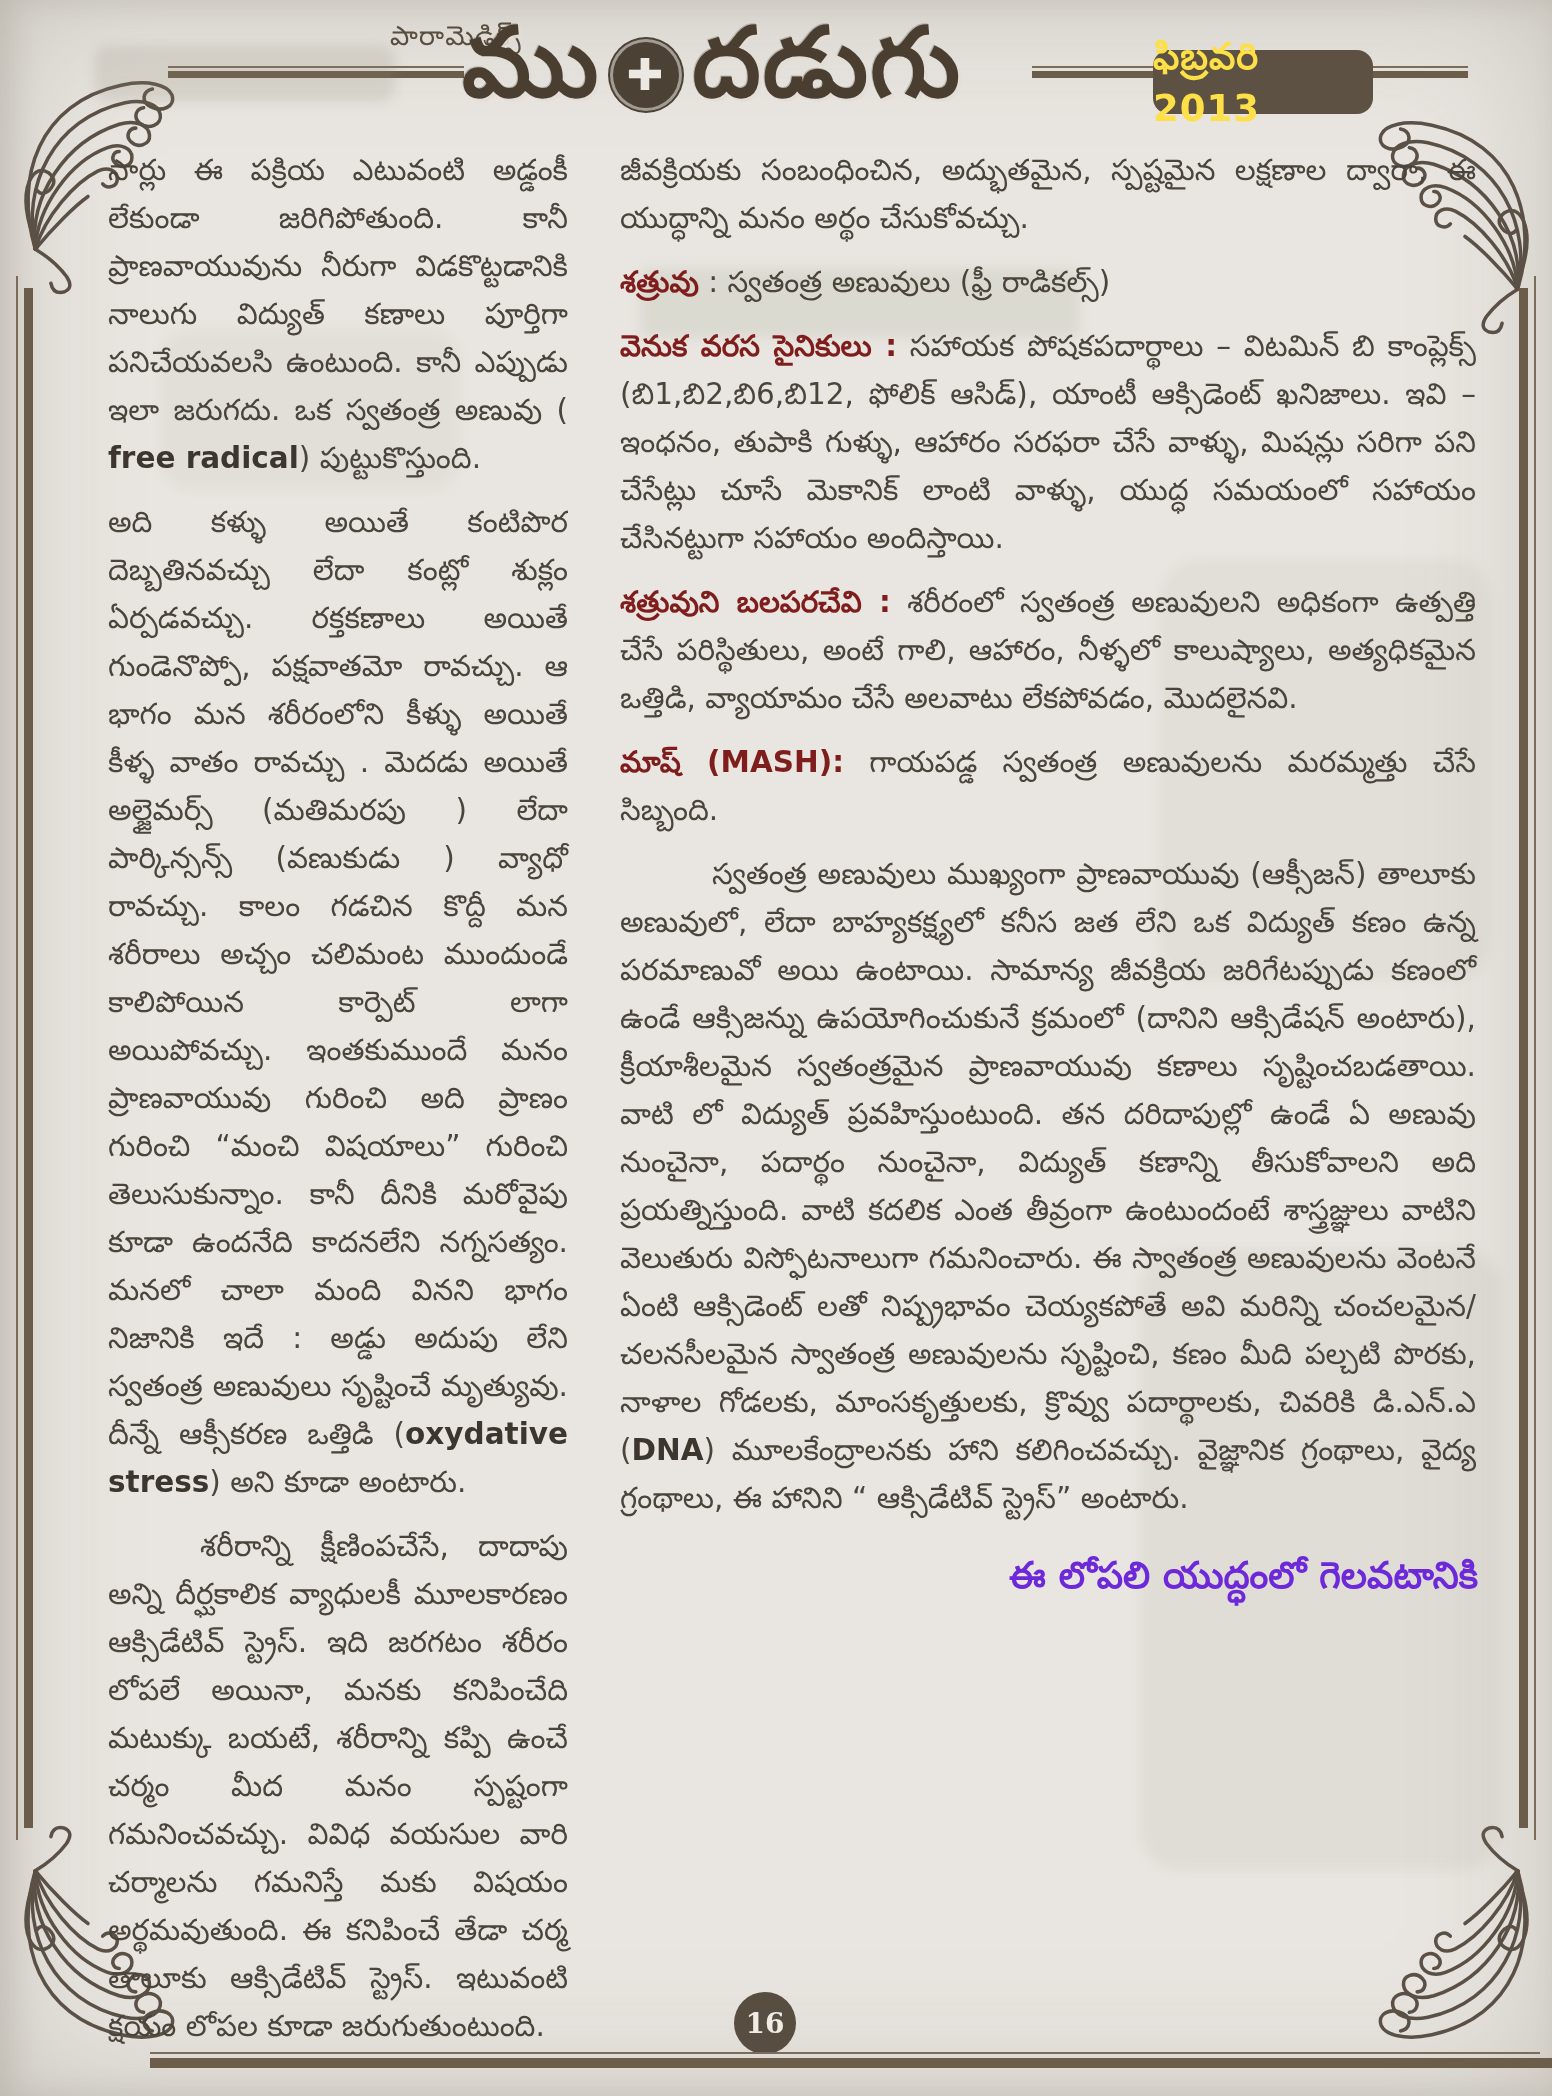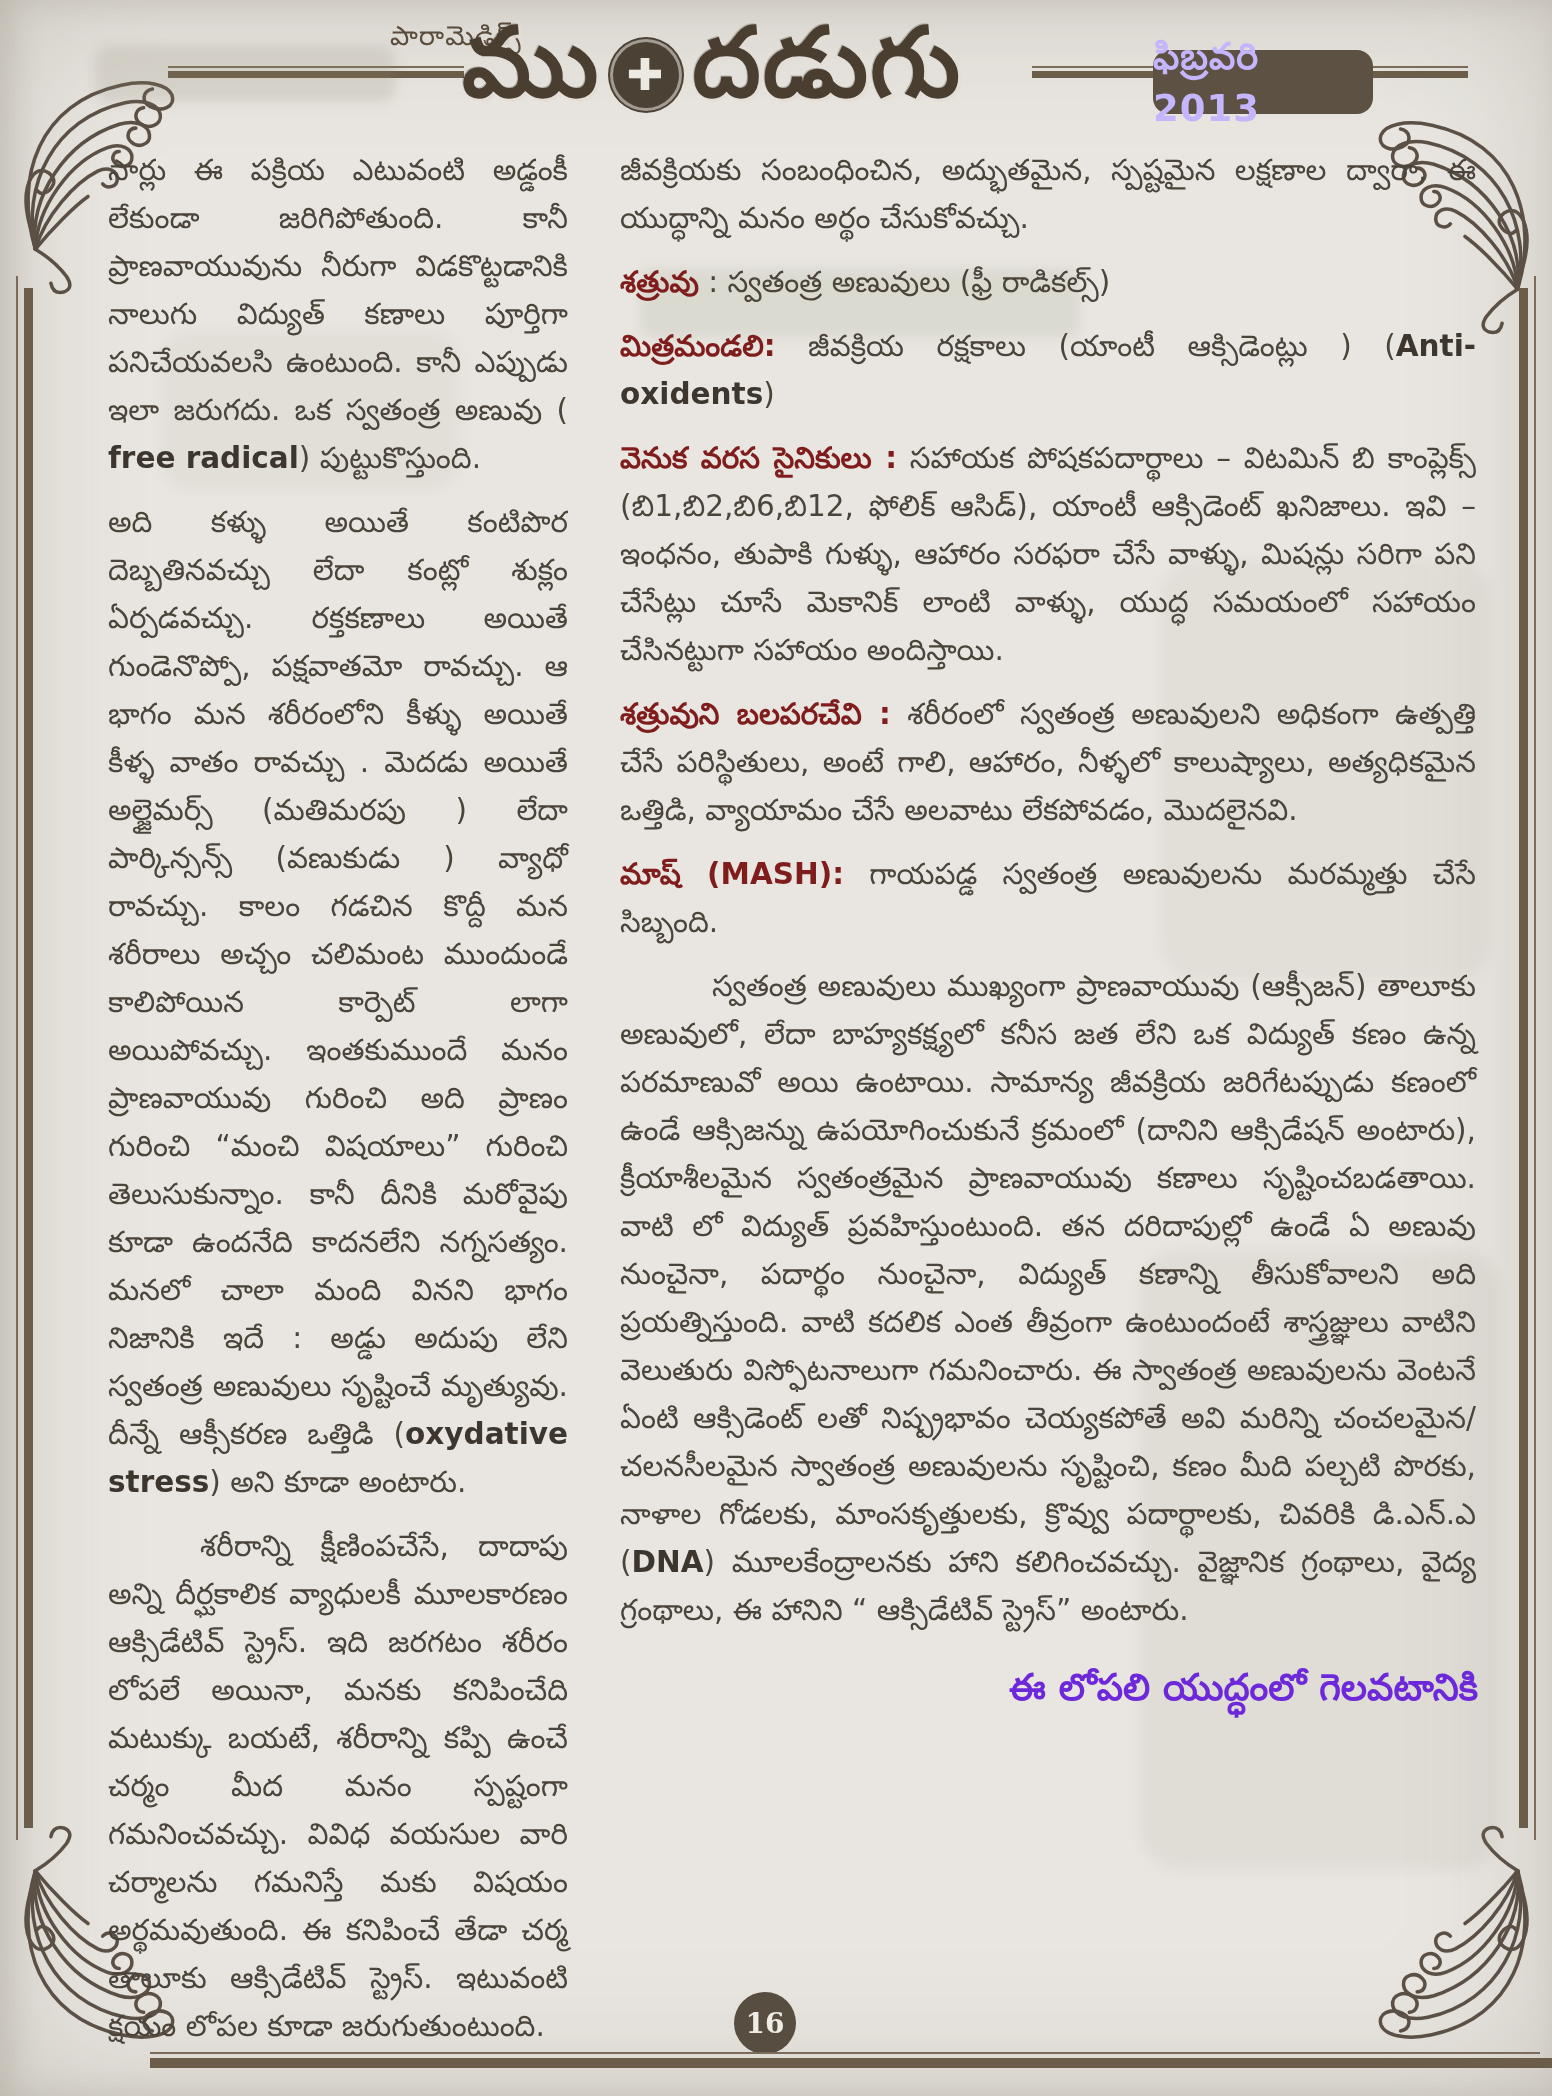--- a/index.html
+++ b/index.html
@@ -37,21 +37,21 @@
     white-space:nowrap;
   }
   .emblem{
     width:72px;height:72px;border-radius:50%;background:#4b4134;flex:0 0 auto;
     display:flex;align-items:center;justify-content:center;
     color:#ece9e3;font-size:44px;font-weight:bold;text-shadow:none;
     box-shadow:inset 0 0 0 3px rgba(235,232,226,.55), 0 0 0 2px #4b4134;
   }
   .date-badge{
     position:absolute;left:1153px;top:50px;width:220px;height:64px;
-    background:#5c5142;border-radius:16px;color:#c4b5fd;
+    background:#5c5142;border-radius:16px;color:#fde047;
     display:flex;align-items:center;justify-content:center;
     font-size:37px;font-weight:bold;letter-spacing:1px;
   }
   
   .col{position:absolute;top:130px;text-align:justify;font-size:29.5px;line-height:48px;}
   .col-left{left:92px;width:492px;}
   .col-right{left:604px;width:888px;}
   .col p{margin:16px;}
   .indent{text-indent:92px;}
   .gap{margin-top:8px !important;}
@@ -140,21 +140,20 @@
   <div class="col col-left">
     <p><span>సార్లు ఈ పక్రియ ఎటువంటి అడ్డంకీ లేకుండా జరిగిపోతుంది. కానీ ప్రాణవాయువును నీరుగా విడకొట్టడానికి నాలుగు విద్యుత్ కణాలు పూర్తిగా పనిచేయవలసి ఉంటుంది. కానీ ఎప్పుడు ఇలా జరుగదు. ఒక స్వతంత్ర అణువు ( </span><span class="en-bold">free radical</span><span>) పుట్టుకొస్తుంది.</span></p>
     <p><span>అది కళ్ళు అయితే కంటిపొర దెబ్బతినవచ్చు లేదా కంట్లో శుక్లం ఏర్పడవచ్చు. రక్తకణాలు అయితే గుండెనొప్పో, పక్షవాతమో రావచ్చు. ఆ భాగం మన శరీరంలోని కీళ్ళు అయితే కీళ్ళ వాతం రావచ్చు . మెదడు అయితే అల్జైమర్స్ (మతిమరపు ) లేదా పార్కిన్సన్స్ (వణుకుడు ) వ్యాధో రావచ్చు. కాలం గడచిన కొద్దీ మన శరీరాలు అచ్చం చలిమంట ముందుండే కాలిపోయిన కార్పెట్ లాగా అయిపోవచ్చు. ఇంతకుముందే మనం ప్రాణవాయువు గురించి అది ప్రాణం గురించి “మంచి విషయాలు” గురించి తెలుసుకున్నాం. కానీ దీనికి మరోవైపు కూడా ఉందనేది కాదనలేని నగ్నసత్యం. మనలో చాలా మంది వినని భాగం నిజానికి ఇదే : అడ్డు అదుపు లేని స్వతంత్ర అణువులు సృష్టించే మృత్యువు. దీన్నే ఆక్సీకరణ ఒత్తిడి (</span><span class="en-bold">oxydative stress</span><span>) అని కూడా అంటారు.</span></p>
     <p class="indent"><span>శరీరాన్ని క్షీణింపచేసే, దాదాపు అన్ని దీర్ఘకాలిక వ్యాధులకీ మూలకారణం ఆక్సిడేటివ్ స్ట్రెస్. ఇది జరగటం శరీరం లోపలే అయినా, మనకు కనిపించేది మటుక్కు బయటే, శరీరాన్ని కప్పి ఉంచే చర్మం మీద మనం స్పష్టంగా గమనించవచ్చు. వివిధ వయసుల వారి చర్మాలను గమనిస్తే మకు విషయం అర్థమవుతుంది. ఈ కనిపించే తేడా చర్మ తాలూకు ఆక్సిడేటివ్ స్ట్రెస్. ఇటువంటి క్షయం లోపల కూడా జరుగుతుంటుంది.</span></p>
 
   </div>
 
   <div class="col col-right">
     <p><span>జీవక్రియకు సంబంధించిన, అద్భుతమైన, స్పష్టమైన లక్షణాల ద్వారా, ఈ యుద్ధాన్ని మనం అర్థం చేసుకోవచ్చు.</span></p>
     <p class="gap"><span class="lead">శత్రువు</span><span> : స్వతంత్ర అణువులు (ఫ్రీ రాడికల్స్)</span></p>
-    <p class="gap"><span class="lead">మిత్రమండలి:</span><span> జీవక్రియ రక్షకాలు (యాంటీ ఆక్సిడెంట్లు ) (</span><span class="en-bold">Anti-oxidents</span><span>)</span></p>
     <p class="gap"><span class="lead">వెనుక వరస సైనికులు :</span><span> సహాయక పోషకపదార్థాలు – విటమిన్ బి కాంప్లెక్స్ (బి1,బి2,బి6,బి12, ఫోలిక్ ఆసిడ్), యాంటీ ఆక్సిడెంట్ ఖనిజాలు. ఇవి – ఇంధనం, తుపాకి గుళ్ళు, ఆహారం సరఫరా చేసే వాళ్ళు, మిషన్లు సరిగా పని చేసేట్లు చూసే మెకానిక్ లాంటి వాళ్ళు, యుద్ధ సమయంలో సహాయం చేసినట్టుగా సహాయం అందిస్తాయి.</span></p>
     <p class="gap"><span class="lead">శత్రువుని బలపరచేవి :</span><span> శరీరంలో స్వతంత్ర అణువులని అధికంగా ఉత్పత్తి చేసే పరిస్థితులు, అంటే గాలి, ఆహారం, నీళ్ళలో కాలుష్యాలు, అత్యధికమైన ఒత్తిడి, వ్యాయామం చేసే అలవాటు లేకపోవడం, మొదలైనవి.</span></p>
     <p class="gap"><span class="lead">మాష్ (MASH):</span><span> గాయపడ్డ స్వతంత్ర అణువులను మరమ్మత్తు చేసే సిబ్బంది.</span></p>
     <p class="indent gap"><span>స్వతంత్ర అణువులు ముఖ్యంగా ప్రాణవాయువు (ఆక్సీజన్) తాలూకు అణువులో, లేదా బాహ్యకక్ష్యలో కనీస జత లేని ఒక విద్యుత్ కణం ఉన్న పరమాణువో అయి ఉంటాయి. సామాన్య జీవక్రియ జరిగేటప్పుడు కణంలో ఉండే ఆక్సిజన్ను ఉపయోగించుకునే క్రమంలో (దానిని ఆక్సిడేషన్ అంటారు), క్రీయాశీలమైన స్వతంత్రమైన ప్రాణవాయువు కణాలు సృష్టించబడతాయి. వాటి లో విద్యుత్ ప్రవహిస్తుంటుంది. తన దరిదాపుల్లో ఉండే ఏ అణువు నుంచైనా, పదార్థం నుంచైనా, విద్యుత్ కణాన్ని తీసుకోవాలని అది ప్రయత్నిస్తుంది. వాటి కదలిక ఎంత తీవ్రంగా ఉంటుందంటే శాస్త్రజ్ఞులు వాటిని వెలుతురు విస్ఫోటనాలుగా గమనించారు. ఈ స్వాతంత్ర అణువులను వెంటనే ఏంటి ఆక్సిడెంట్ లతో నిష్ప్రభావం చెయ్యకపోతే అవి మరిన్ని చంచలమైన/ చలనసీలమైన స్వాతంత్ర అణువులను సృష్టించి, కణం మీది పల్చటి పొరకు, నాళాల గోడలకు, మాంసకృత్తులకు, క్రొవ్వు పదార్థాలకు, చివరికి డి.ఎన్.ఎ (</span><span class="en-bold">DNA</span><span>) మూలకేంద్రాలనకు హాని కలిగించవచ్చు. వైజ్ఞానిక గ్రంథాలు, వైద్య గ్రంథాలు, ఈ హానిని “ ఆక్సిడేటివ్ స్ట్రెస్” అంటారు.</span></p>
     <div class="footer-note">
       <div>ఈ లోపలి యుద్ధంలో గెలవటానికి</div>
     </div>
   </div>
 
   <div class="page-circle">16</div>

